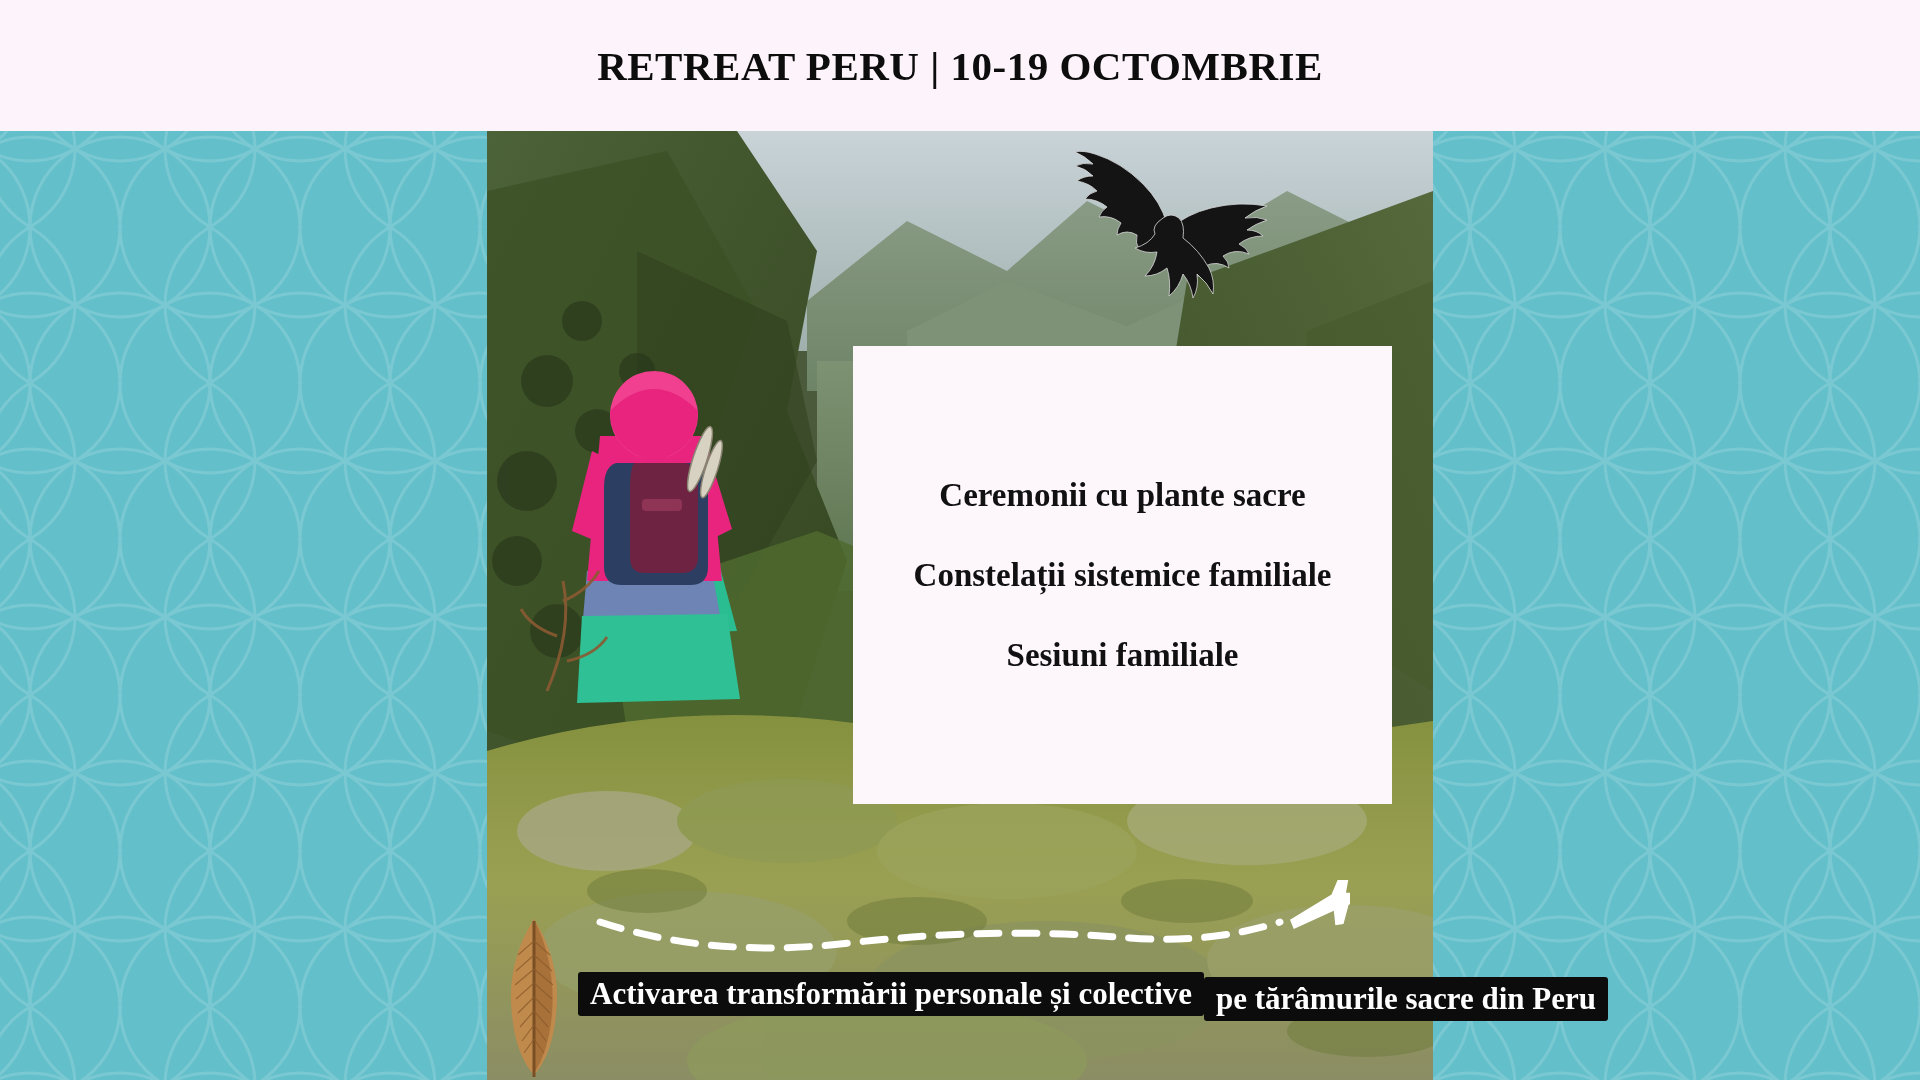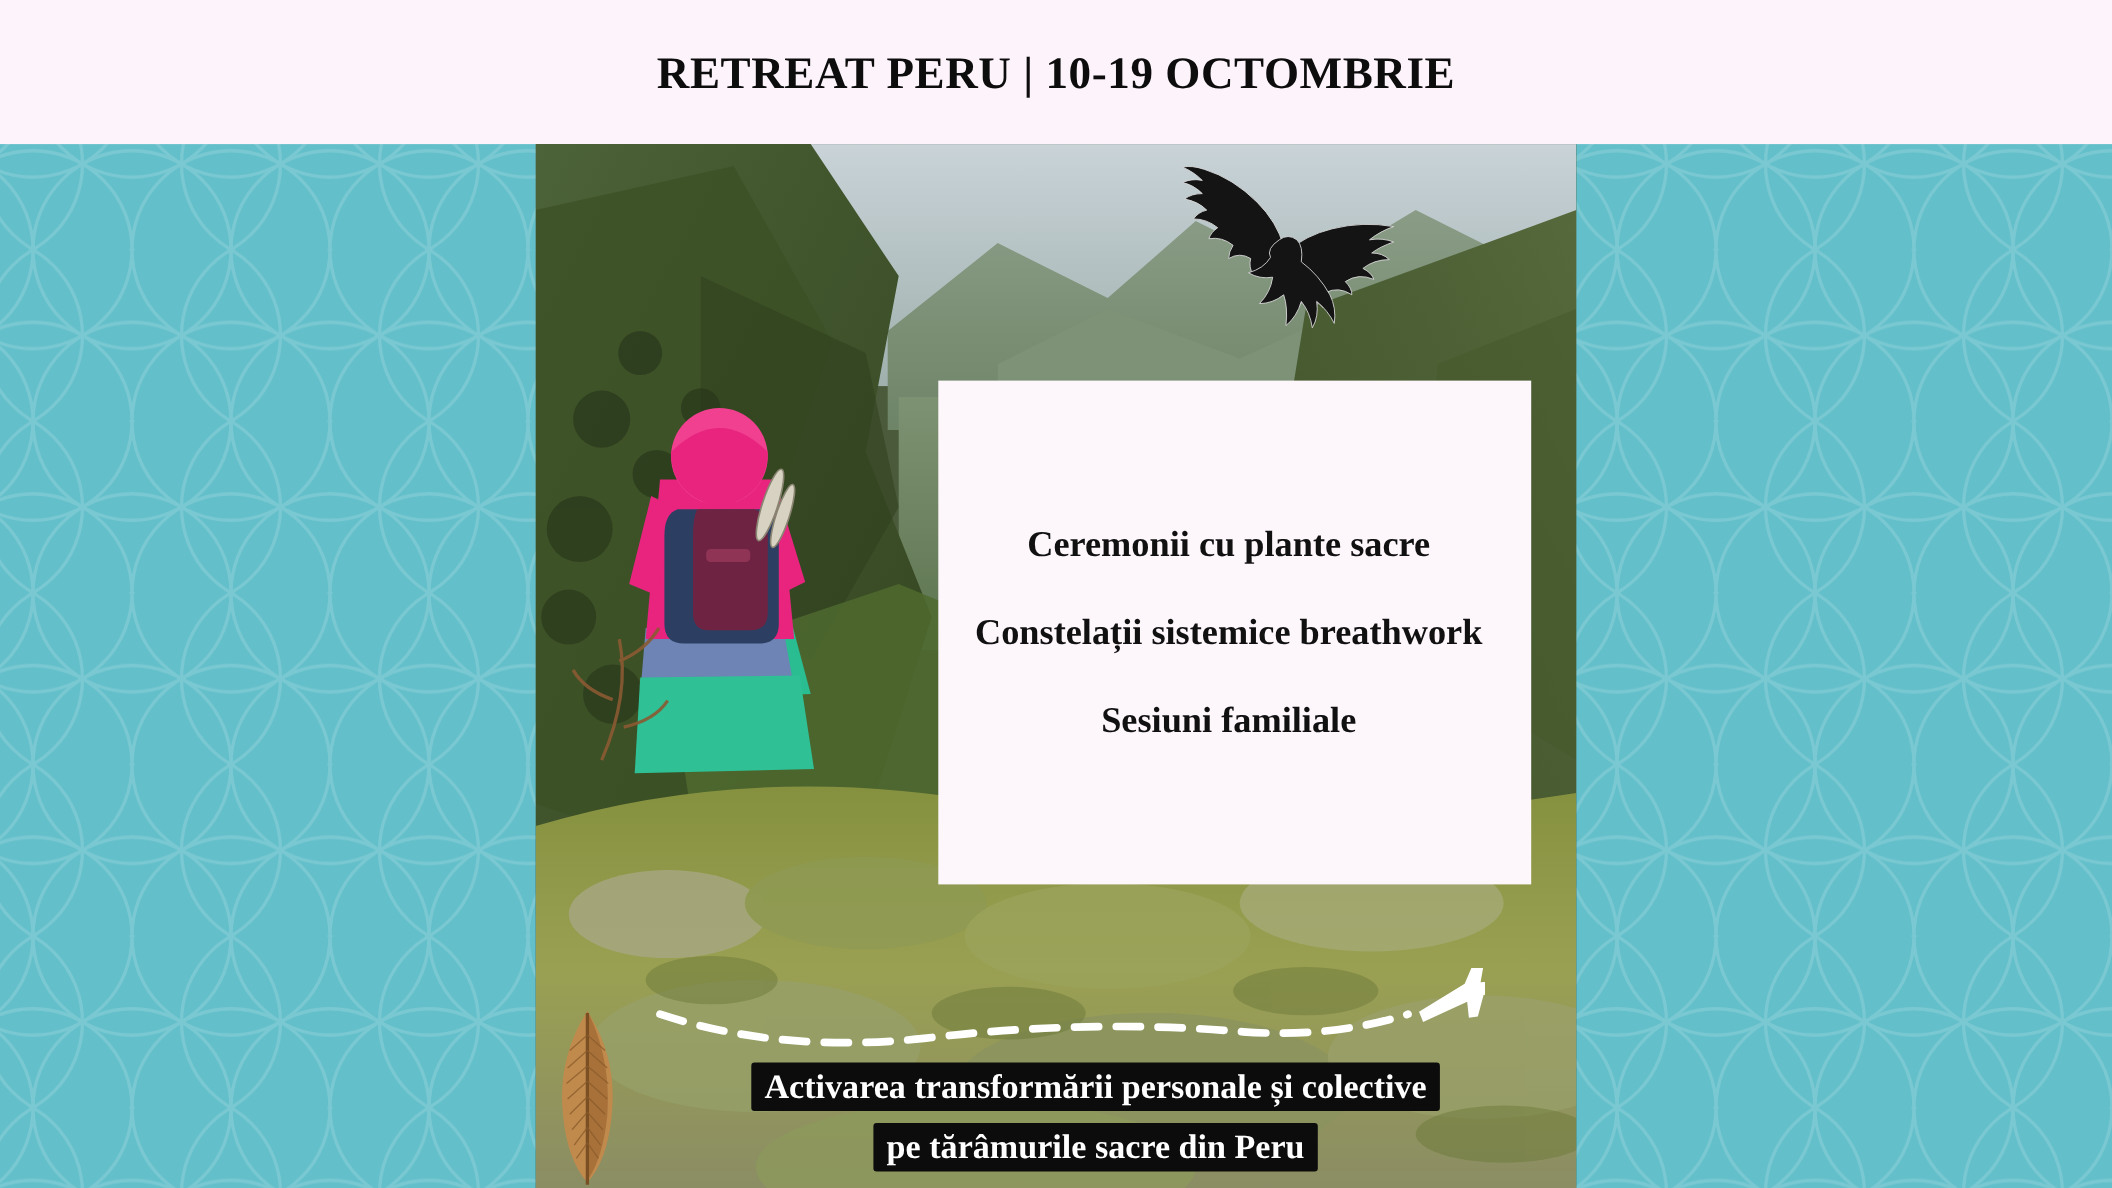--- a/index.html
+++ b/index.html
@@ -69,20 +69,21 @@
   
   .services-card {
     position: absolute;
     left: 853px;
     top: 346px;
     width: 539px;
     height: 458px;
     background: #fdf6fb;
     display: flex;
     flex-direction: column;
+    align-items: center;
     justify-content: center;
     gap: 0px;
     padding: 20px 29px;
   }
   .service-item {
     font-family: "Liberation Serif", serif;
     font-weight: bold;
     font-size: 33px;
     line-height: 48px;
     color: #111111;
@@ -91,21 +92,21 @@
     max-width: 470px;
   }
 
   
   .caption {
     position: absolute;
     left: 578px;
     top: 966px;
     width: 836px;
     display: flex;
-    flex-direction: column;
+    flex-direction: row;
     align-items: center;
     z-index: 6;
   }
   .caption-line {
     display: inline-block;
     background: #0c0c0c;
     color: #ffffff;
     font-family: "Liberation Serif", serif;
     font-weight: bold;
     font-size: 31px;
@@ -331,21 +332,21 @@
           <path d="M36 82 L52 98"></path>
           <path d="M36 96 L50 112"></path>
         <path d="M36 110 L48 126"></path>
           <path d="M36 124 L46 138"></path>
       </g>
     </g>
   </svg>
 
   <div class="services-card">
     <div class="service-item">Ceremonii cu plante sacre</div>
-    <div class="service-item">Constelații sistemice breathwork</div>
+    <div class="service-item">Constelații sistemice familiale</div>
     <div class="service-item">Sesiuni familiale</div>
   </div>
 
   <div class="caption">
     <span class="caption-line">Activarea transformării personale și colective</span>
     <span class="caption-line">pe tărâmurile sacre din Peru</span>
   </div>
 
 </div>
 

